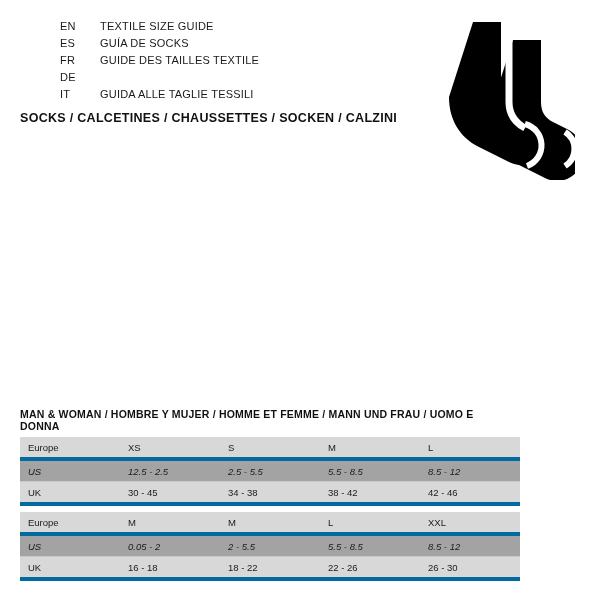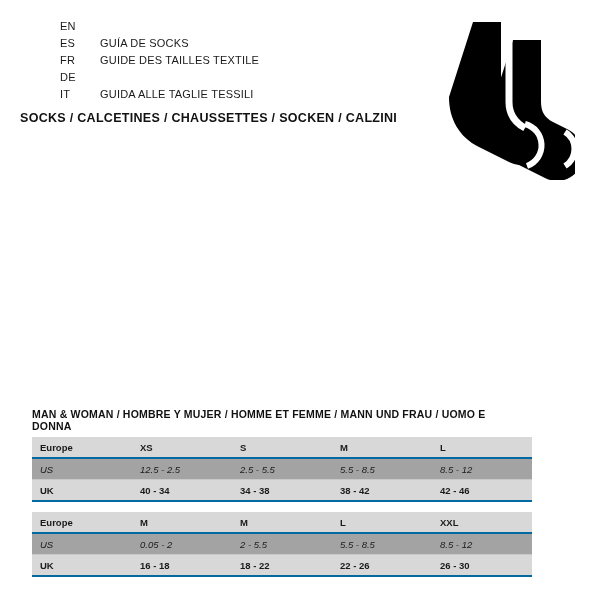--- a/index.html
+++ b/index.html
@@ -63,21 +63,21 @@
     position: absolute;
     left: 405px;
     top: 20px;
     width: 170px;
     height: 160px;
   }
 
   
   .table-section {
     position: absolute;
-    left: 32px;
+    left: 20px;
     width: 460px;
   }
   .section-man { top: 408px; }
   .section-children { top: 512px; }
 
   .section-title {
     font-size: 10.5px;
     font-weight: bold;
     letter-spacing: 0.2px;
     color: #111111;
@@ -101,32 +101,32 @@
   table.size-table tr.row-plain td {
     background: #a3a3a3;
     font-style: italic;
   }
   table.size-table td.col-label { width: 92px; }
   table.size-table td.col-v { width: 92px; }
   table.size-table tr.row-plain td {
     border-bottom: 1px solid #c9c9c9;
   }
   table.size-table tr.row-shaded td {
-    border-bottom: 2px solid #0369a1;
-    font-weight: bold;
+    border-bottom: 4px solid #0369a1;
   }
 </style>
 </head>
 <body>
 
 <div class="page">
 
   <div class="lang-block">
     <div class="lang-row">
       <span class="lang-code">EN</span>
+      <span class="lang-text">TEXTILE SIZE GUIDE</span>
     </div>
     <div class="lang-row">
       <span class="lang-code">ES</span>
       <span class="lang-text">GUÍA DE SOCKS</span>
     </div>
     <div class="lang-row">
       <span class="lang-code">FR</span>
       <span class="lang-text">GUIDE DES TAILLES TEXTILE</span>
     </div>
     <div class="lang-row">
@@ -167,21 +167,21 @@
         </tr>
         <tr class="row-plain">
           <td class="col-label">US</td>
           <td class="col-v">12.5 - 2.5</td>
           <td class="col-v">2.5 - 5.5</td>
           <td class="col-v">5.5 - 8.5</td>
           <td class="col-v">8.5 - 12</td>
         </tr>
         <tr class="row-shaded">
           <td class="col-label">UK</td>
-          <td class="col-v">40 - 34</td>
+          <td class="col-v">30 - 45</td>
           <td class="col-v">34 - 38</td>
           <td class="col-v">38 - 42</td>
           <td class="col-v">42 - 46</td>
         </tr>
       </tbody>
     </table>
   </div>
 
   <div class="table-section section-children">
     <table class="size-table">

